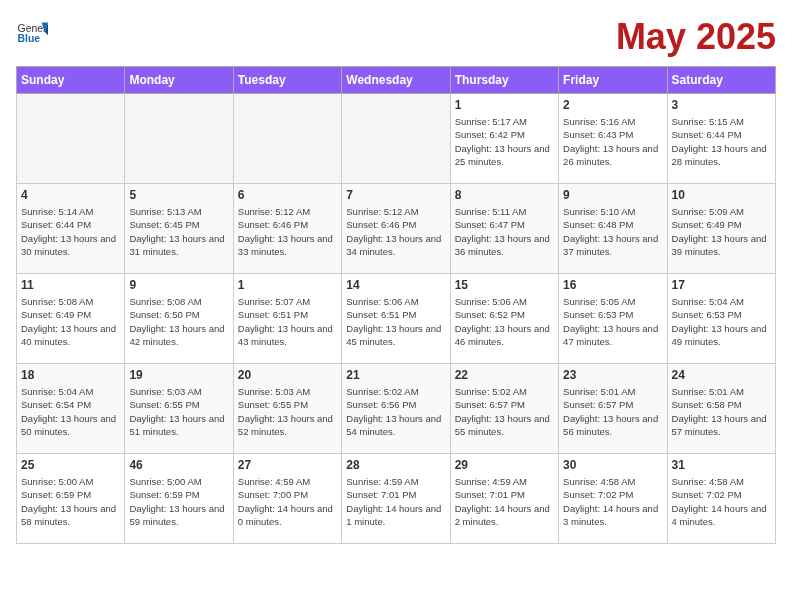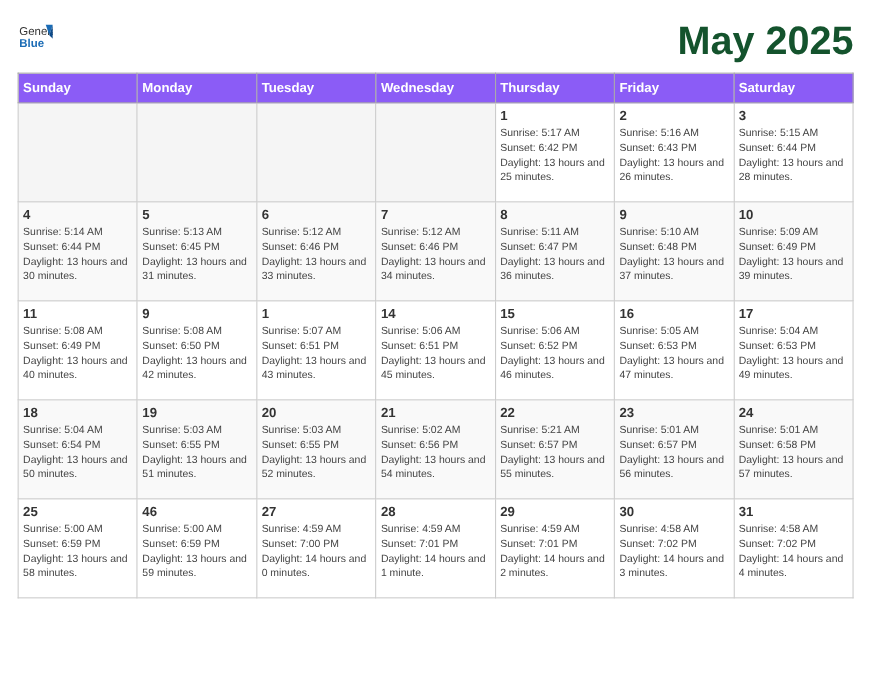--- a/index.html
+++ b/index.html
@@ -19,21 +19,21 @@
     .logo {
       display: flex;
       align-items: center;
       gap: 4px;
     }
     .logo-icon {
       width: 32px;
       height: 32px;
     }
     .title-block { text-align: right; }
-    .month-title { font-size: 36px; color: #14532d; font-weight: bold; }
+    .month-title { font-size: 36px; color: #b91c1c; font-weight: bold; }
     .location { font-size: 16px; color: #555; }
     .calendar {
       width: 100%;
       border-collapse: collapse;
       table-layout: fixed;
     }
     .calendar th {
       background: #8b5cf6;
       color: #fff;
       font-size: 12px;
@@ -252,21 +252,21 @@
         </td>
         <td>
           <span class="day-number">21</span>
           <div class="day-info">Sunrise: 5:02 AM
 Sunset: 6:56 PM
 Daylight: 13 hours
 and 54 minutes.</div>
         </td>
         <td>
           <span class="day-number">22</span>
-          <div class="day-info">Sunrise: 5:21 AM
+          <div class="day-info">Sunrise: 5:02 AM
 Sunset: 6:57 PM
 Daylight: 13 hours
 and 55 minutes.</div>
         </td>
         <td>
           <span class="day-number">23</span>
           <div class="day-info">Sunrise: 5:01 AM
 Sunset: 6:57 PM
 Daylight: 13 hours
 and 56 minutes.</div>

